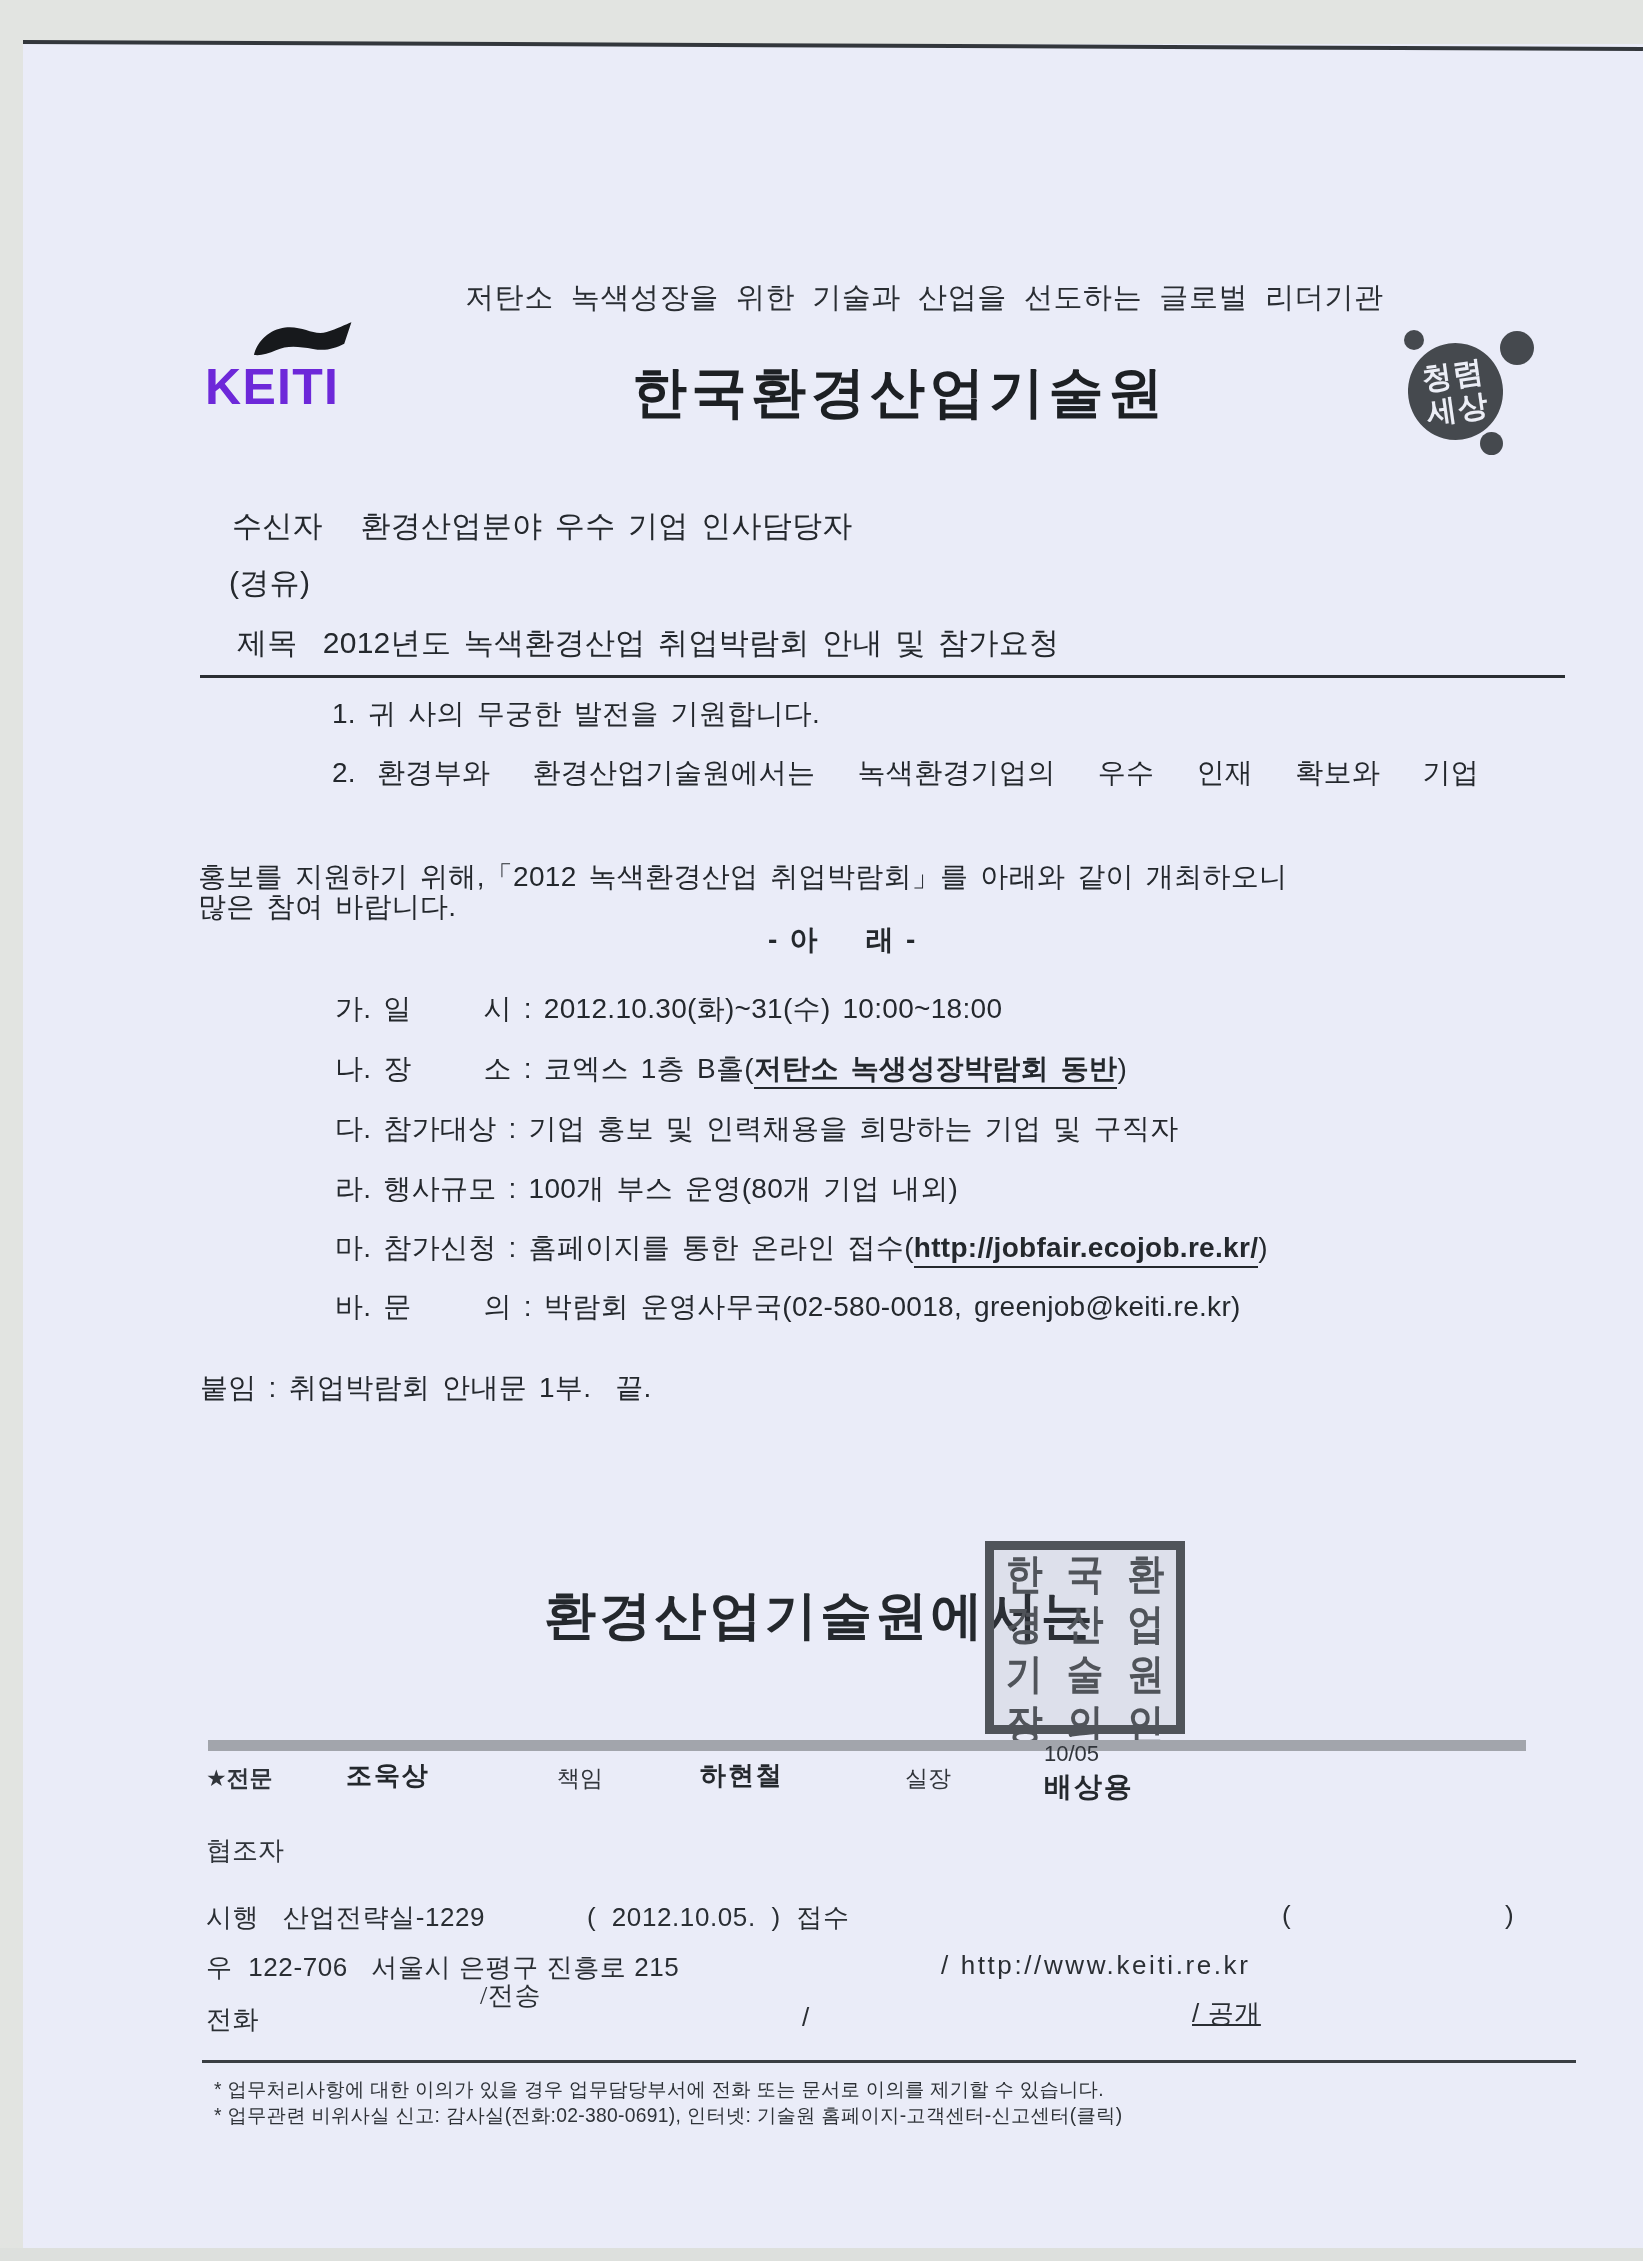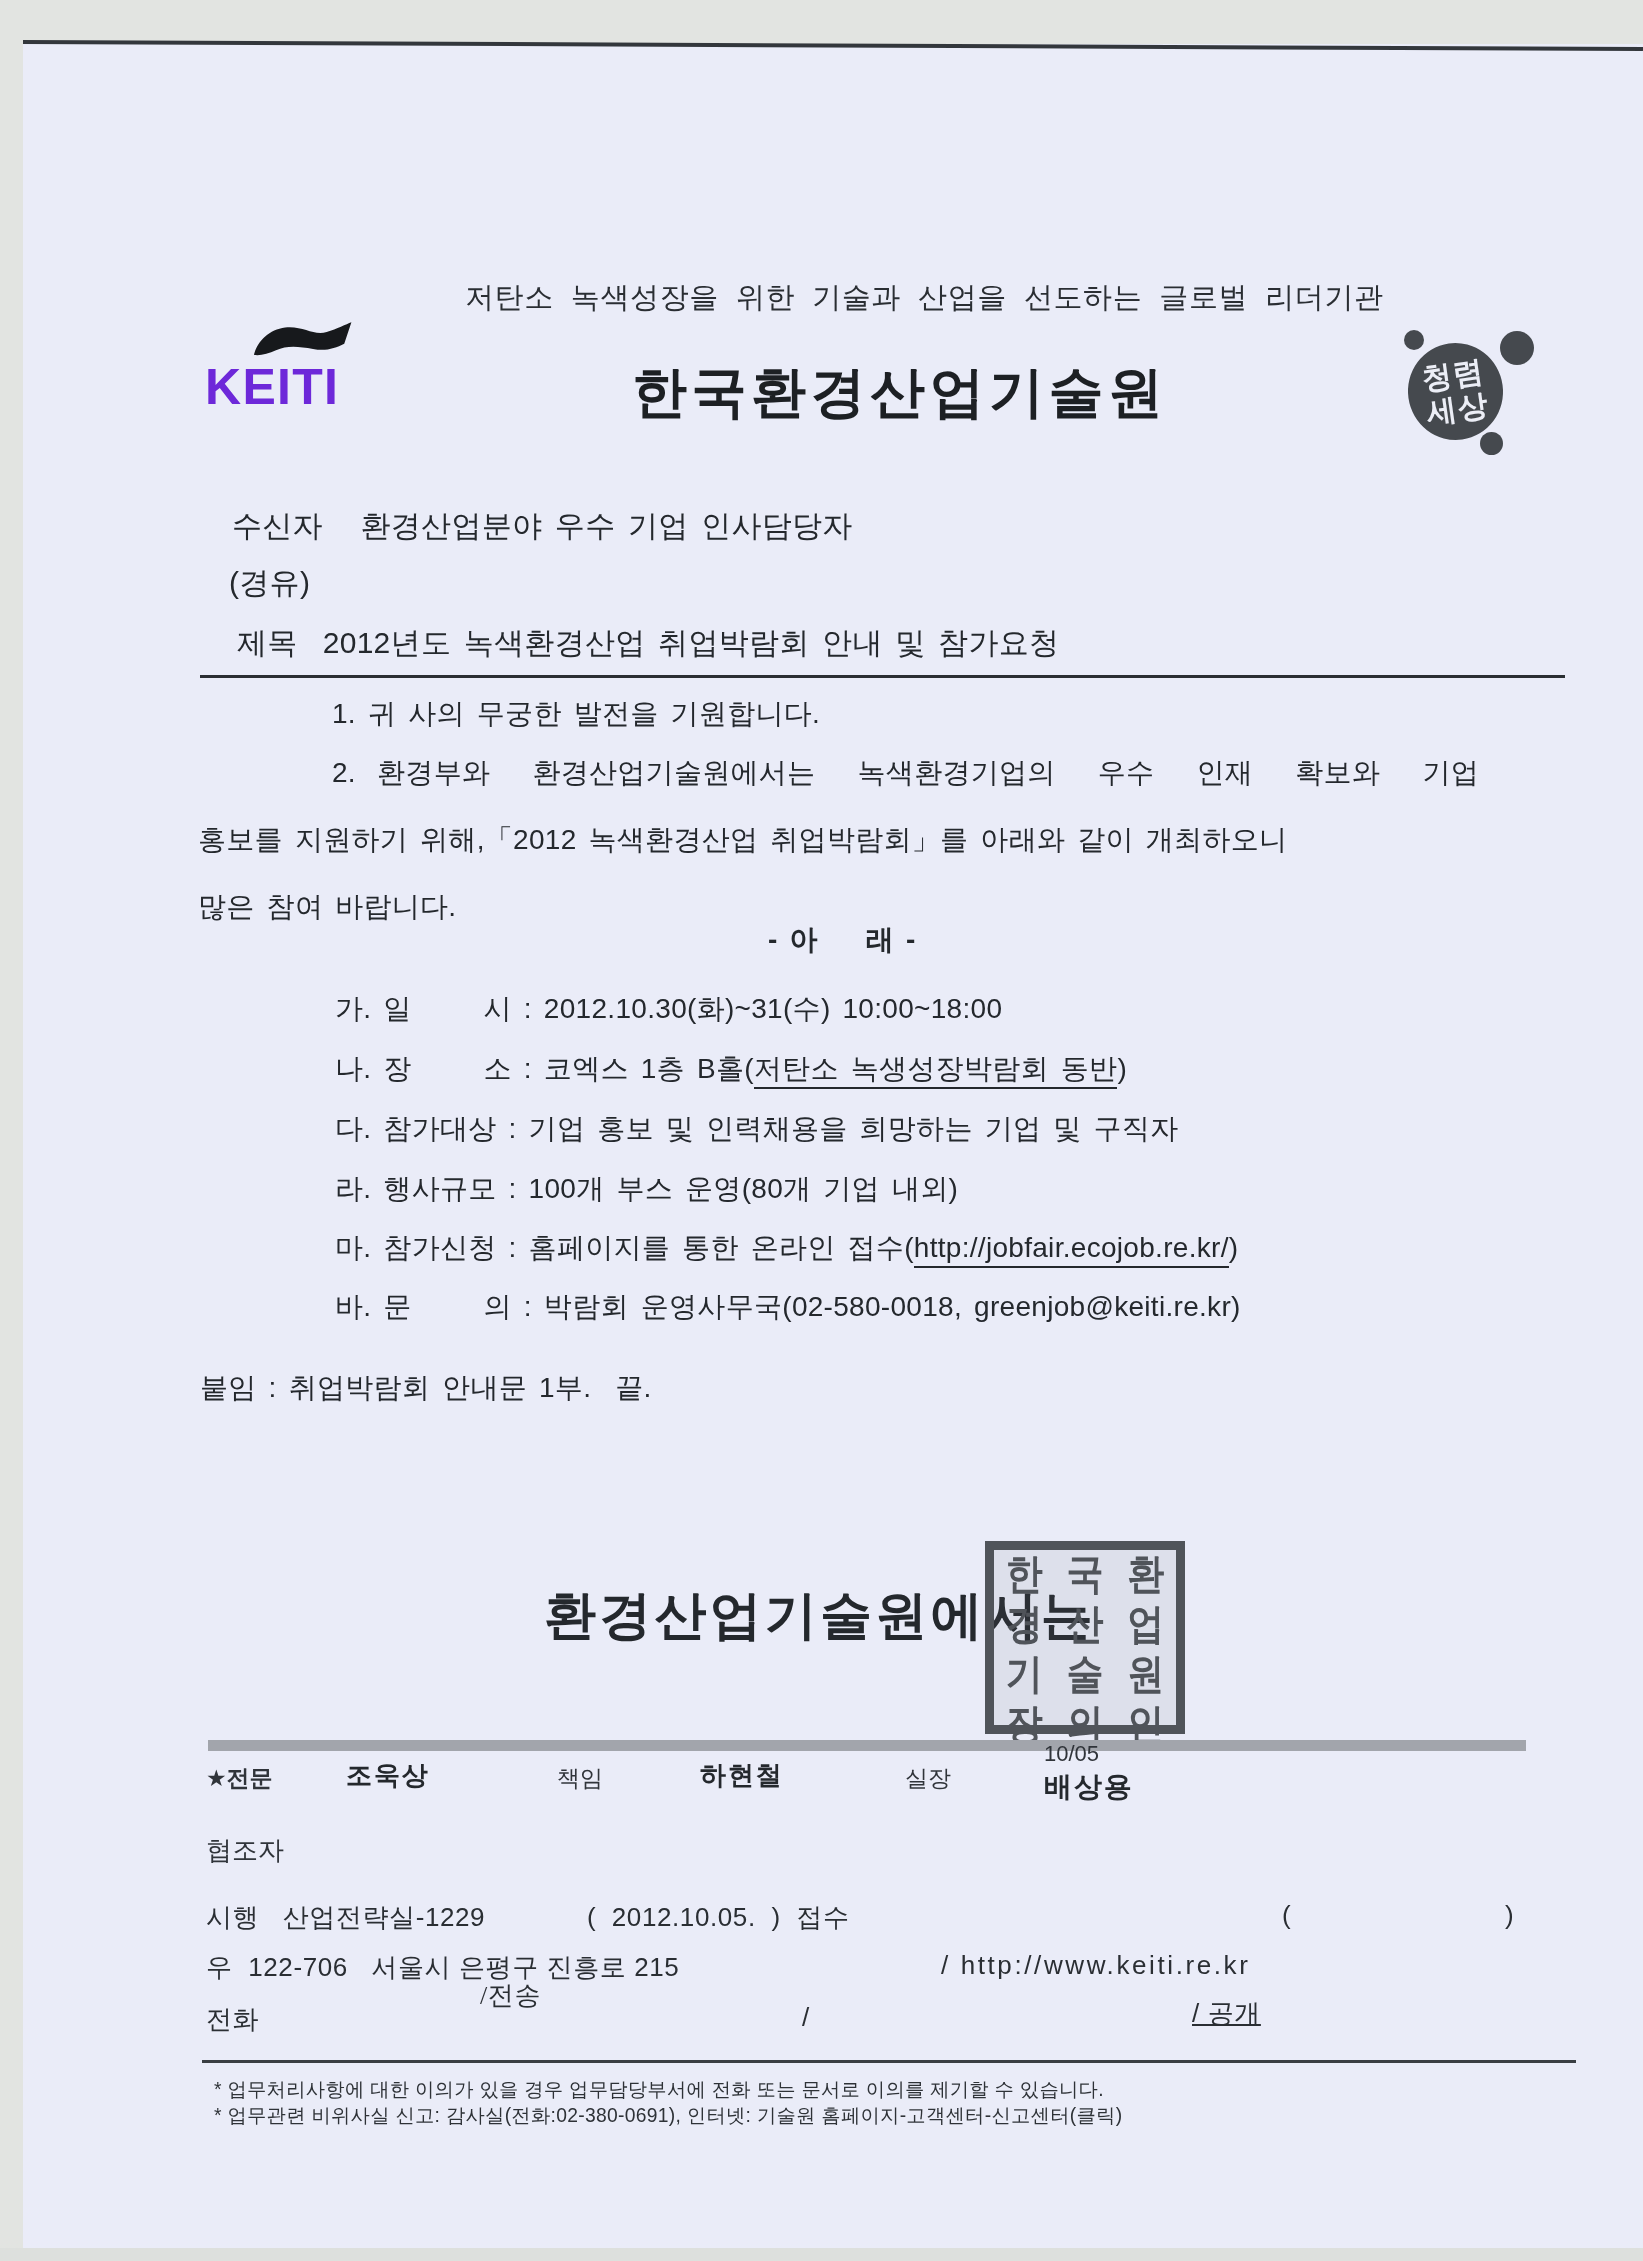--- a/index.html
+++ b/index.html
@@ -14,21 +14,21 @@
   }
   .paper-edge{
     position:absolute;left:23px;top:40px;width:1620px;height:3.9px;
     background:#33373c;transform:rotate(0.25deg);transform-origin:left center;
   }
   .bottom-strip{
     position:absolute;left:0;top:2248px;width:1643px;height:13.5px;
     background:#dde0dd;
   }
   .line{position:absolute;white-space:pre;color:#24282d;}
-  .u{border-bottom:2.6px solid #24282d;padding-bottom:3.2px;}
+  .u{border-bottom:2.6px solid #24282d;padding-bottom:3.2px;font-weight:bold;}
   .u:empty{border-bottom:none;padding-bottom:0;}
   .slogan{font-size:29px;word-spacing:8.4px;letter-spacing:0.6px;color:#2a2e33;}
   .org-title{font-size:55px;font-weight:bold;letter-spacing:4.5px;color:#1d2024;}
   .logo-text{font-size:50px;font-weight:900;letter-spacing:1.3px;color:#6d28d9;}
   .body-text{font-size:28px;letter-spacing:0.3px;word-spacing:3.9px;}
   .wide{word-spacing:13px;}
   .signer{font-size:52px;font-weight:bold;letter-spacing:3.2px;color:#24282d;}
   .stamp-circle{
     position:absolute;border-radius:50%;background:#45494e;
   }
@@ -82,21 +82,21 @@
   <span>세상</span>
 </div>
 
 <div class="line body-text" style="left:232px;top:506px;font-size:30px;">수신자   환경산업분야 우수 기업 인사담당자</div>
 <div class="line body-text" style="left:229px;top:563px;font-size:30px;">(경유)</div>
 <div class="line body-text" style="left:237px;top:623px;font-size:30px;">제목  2012년도 녹색환경산업 취업박람회 안내 및 참가요청</div>
 <div class="thin-rule"></div>
 
 <div class="line body-text" style="left:332px;top:695px;">1. 귀 사의 무궁한 발전을 기원합니다.</div>
 <div class="line body-text wide" style="left:332px;top:754px;">2. 환경부와  환경산업기술원에서는  녹색환경기업의  우수  인재  확보와  기업</div>
-<div class="line body-text" style="left:198px;top:821px;text-align:center;">홍보를 지원하기 위해,「2012 녹색환경산업 취업박람회」를 아래와 같이 개최하오니</div>
+<div class="line body-text" style="left:198px;top:858px;text-align:center;">홍보를 지원하기 위해,「2012 녹색환경산업 취업박람회」를 아래와 같이 개최하오니</div>
 <div class="line body-text" style="left:198px;top:888px;">많은 참여 바랍니다.</div>
 
 <div class="line body-text" style="left:768px;top:921px;font-weight:bold;">- 아    래 -</div>
 
 <div class="line body-text" style="left:335px;top:990px;"><span>가. 일      시 : 2012.10.30(화)~31(수) 10:00~18:00</span><span class="u"></span><span></span></div>
 <div class="line body-text" style="left:335px;top:1050px;"><span>나. 장      소 : 코엑스 1층 B홀(</span><span class="u">저탄소 녹생성장박람회 동반</span><span>)</span></div>
 <div class="line body-text" style="left:335px;top:1110px;"><span>다. 참가대상 : 기업 홍보 및 인력채용을 희망하는 기업 및 구직자</span><span class="u"></span><span></span></div>
 <div class="line body-text" style="left:335px;top:1170px;"><span>라. 행사규모 : 100개 부스 운영(80개 기업 내외)</span><span class="u"></span><span></span></div>
 <div class="line body-text" style="left:335px;top:1229px;"><span>마. 참가신청 : 홈페이지를 통한 온라인 접수(</span><span class="u">http://jobfair.ecojob.re.kr/</span><span>)</span></div>
 <div class="line body-text" style="left:335px;top:1288px;"><span>바. 문      의 : 박람회 운영사무국(02-580-0018, greenjob@keiti.re.kr)</span><span class="u"></span><span></span></div>

